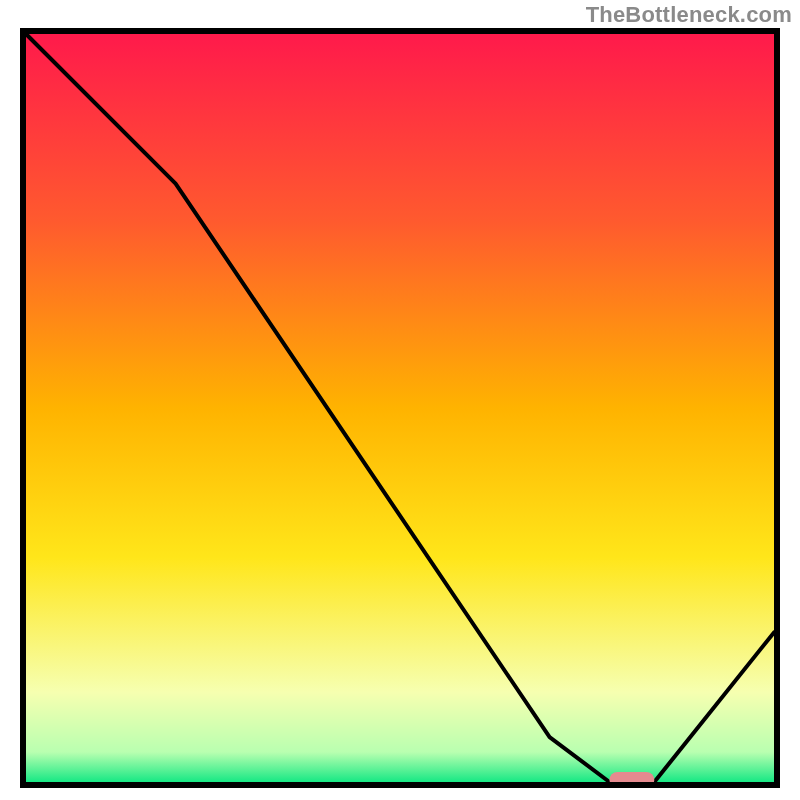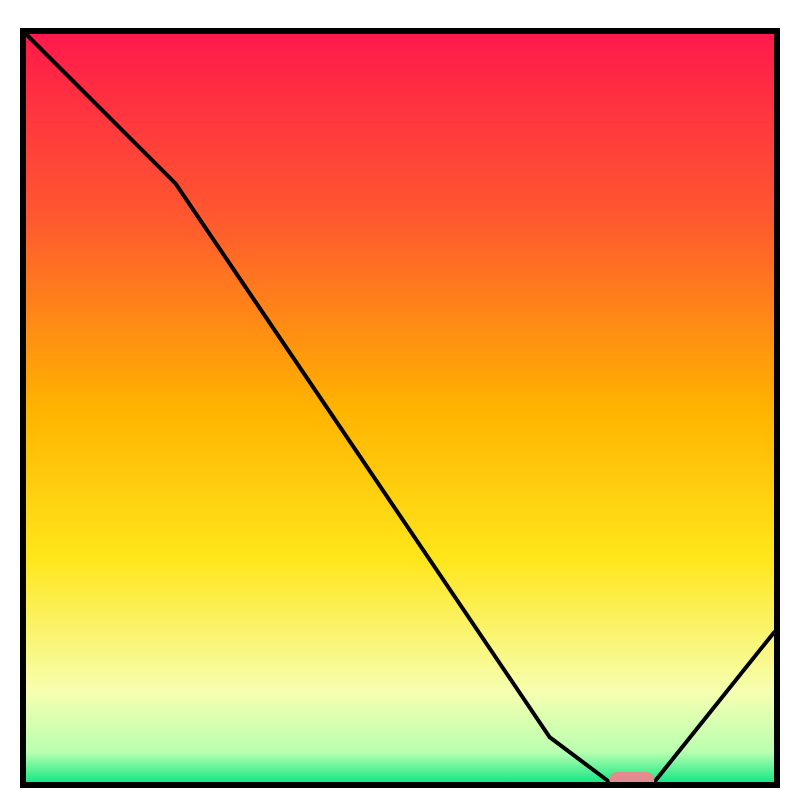--- a/index.html
+++ b/index.html
@@ -21,20 +21,21 @@
     top: 28px;
     width: 760px;
     height: 760px;
   }
   svg { display: block; }
 </style>
 </head>
 <body>
 
 <div class="wrap">
+  <div class="attribution">TheBottleneck.com</div>
 
   <div class="plot">
     <svg id="chart-svg" width="760" height="760" viewBox="0 0 760 760">
         <defs>
           <linearGradient id="bg-grad" x1="0" y1="0" x2="0" y2="1">
             <stop offset="0%" stop-color="#ff1a4b"></stop>
             <stop offset="25%" stop-color="#ff5a2e"></stop>
             <stop offset="50%" stop-color="#ffb300"></stop>
             <stop offset="70%" stop-color="#ffe61a"></stop>
             <stop offset="88%" stop-color="#f6ffb0"></stop>

